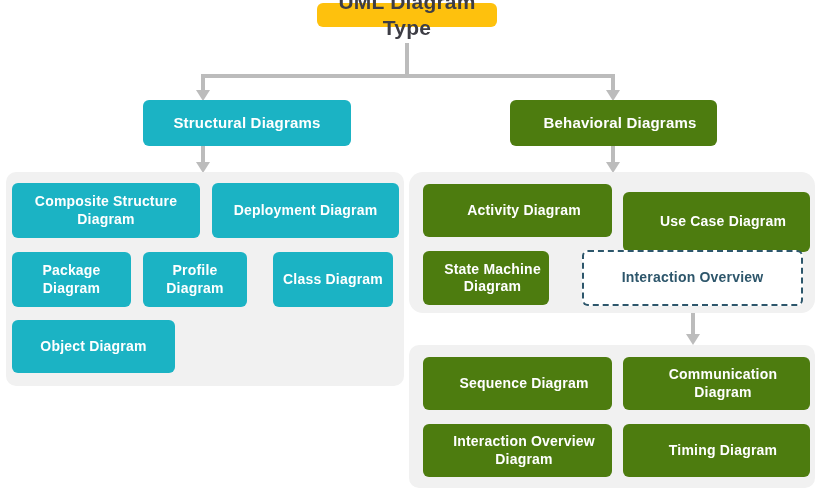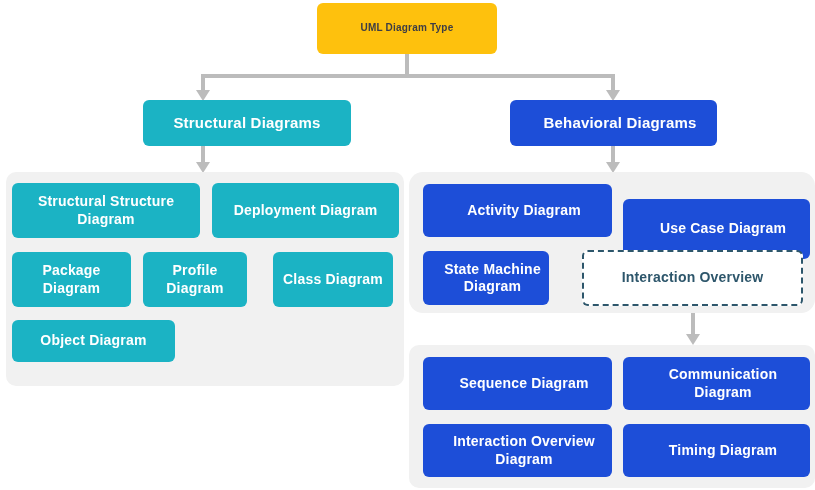--- a/index.html
+++ b/index.html
@@ -19,47 +19,47 @@
     display:flex;align-items:center;justify-content:center;
     text-align:center;
     font-weight:700;
     border-radius:6px;
     box-sizing:border-box;
     padding:4px 8px;
     line-height:1.25;
     letter-spacing:0.2px;
   }
   .root{
-    left:317px;top:3px;width:180px;height:51px;
-    background:#FEC10D;color:#3D3D45;font-size:10px;
+    left:317px;top:3px;width:180px;height:24px;
+    background:#FEC10D;color:#3D3D45;font-size:21px;
   }
   .teal{background:#1BB3C4;color:#ffffff;font-size:15px;}
-  .navy{background:#1d4ed8;color:#ffffff;font-size:15px;padding-left:21px;}
+  .navy{background:#4d7c0f;color:#ffffff;font-size:15px;padding-left:21px;}
   .branch-structural{left:99px;top:100px;width:208px;height:46px;margin-left:44px;}
   .branch-behavioral{left:510px;top:100px;width:207px;height:46px;}
   .group{
     position:absolute;
     background:#F1F1F1;
     border-radius:10px;
   }
   .group-structural{left:6px;top:172px;width:398px;height:214px;}
   .group-behavioral{left:409px;top:172px;width:406px;height:141px;border-radius:14px;}
   .group-interaction{left:409px;top:345px;width:406px;height:143px;}
   .item{font-size:14px;}
   
   .n-composite{left:6px;top:11px;width:188px;height:55px;}
   .n-deployment{left:206px;top:11px;width:187px;height:55px;}
   .n-package{left:6px;top:80px;width:119px;height:55px;}
   .n-profile{left:137px;top:80px;width:104px;height:55px;}
   .n-class{left:267px;top:80px;width:120px;height:55px;}
-  .n-object{left:6px;top:148px;width:163px;height:42px;}
+  .n-object{left:6px;top:148px;width:163px;height:53px;}
   .n-component{left:181px;top:148px;width:206px;height:53px;}
   
   .n-activity{left:14px;top:12px;width:189px;height:53px;}
-  .n-usecase{left:214px;top:27px;width:187px;height:60px;}
+  .n-usecase{left:214px;top:20px;width:187px;height:60px;}
   .n-statemachine{left:14px;top:79px;width:126px;height:54px;}
   .n-interaction{
     left:173px;top:78px;width:221px;height:56px;
     background:#ffffff;color:#2D566B;
     border:2px dashed #2D566B;font-size:14px;
   }
   
   .n-sequence{left:14px;top:12px;width:189px;height:53px;}
   .n-communication{left:214px;top:12px;width:187px;height:53px;}
   .n-interoverview{left:14px;top:79px;width:189px;height:53px;}
@@ -89,21 +89,21 @@
     </g>
   </svg>
 
   <div class="node root">UML Diagram Type</div>
 
   <div class="node teal branch-structural">Structural Diagrams</div>
 
   <div class="node navy branch-behavioral">Behavioral Diagrams</div>
 
   <div class="group group-structural">
-    <div class="node teal item n-composite">Structural Structure Diagram</div>
+    <div class="node teal item n-composite">Composite Structure Diagram</div>
     <div class="node teal item n-deployment">Deployment Diagram</div>
     <div class="node teal item n-package">Package Diagram</div>
     <div class="node teal item n-profile">Profile Diagram</div>
     <div class="node teal item n-class">Class Diagram</div>
     <div class="node teal item n-object">Object Diagram</div>
   </div>
 
   <div class="group group-behavioral">
     <div class="node navy item n-activity">Activity Diagram</div>
     <div class="node navy item n-usecase">Use Case Diagram</div>

